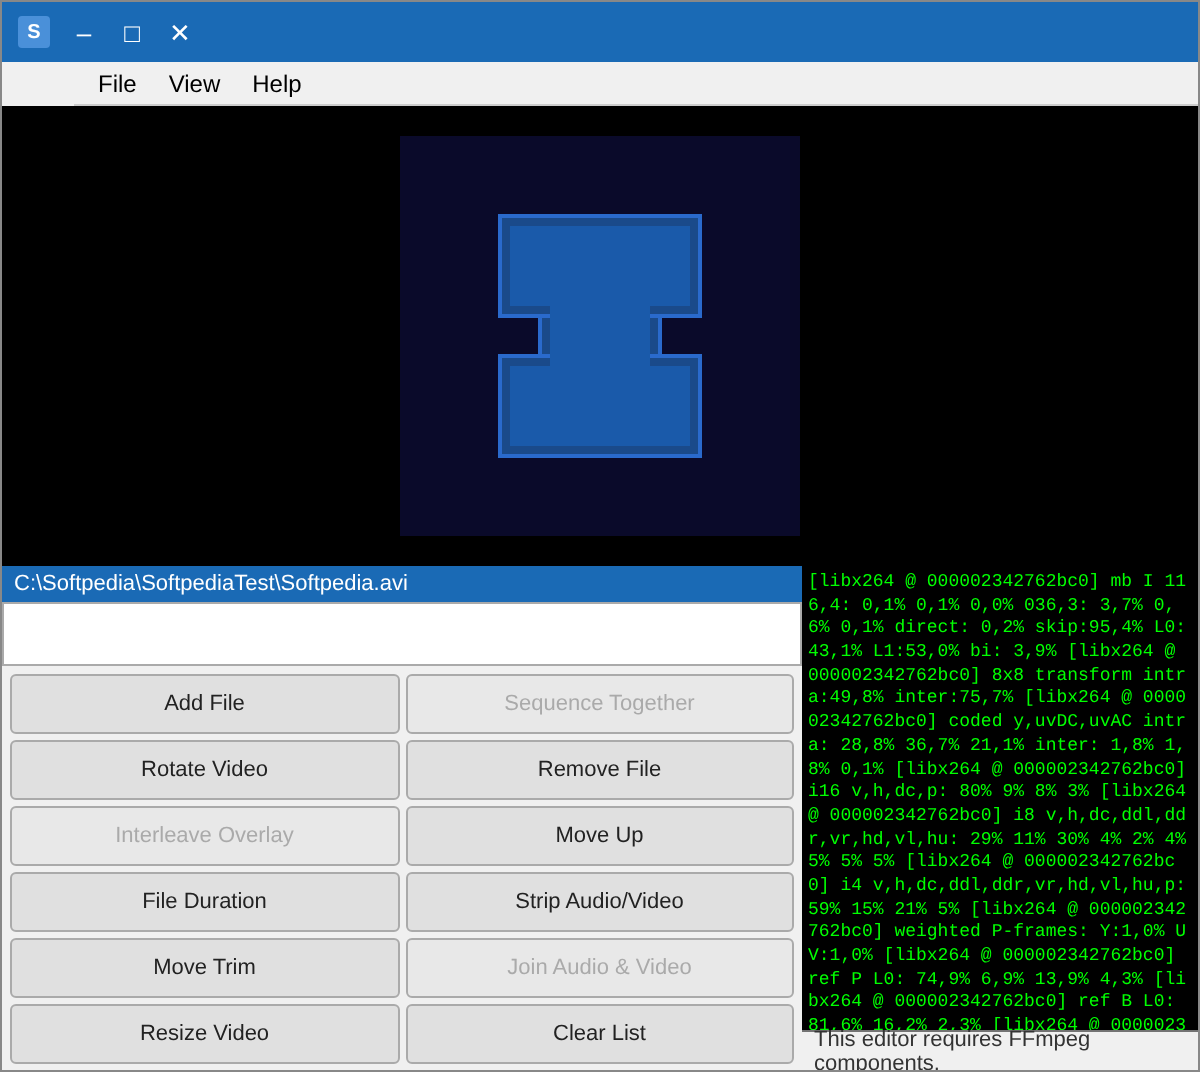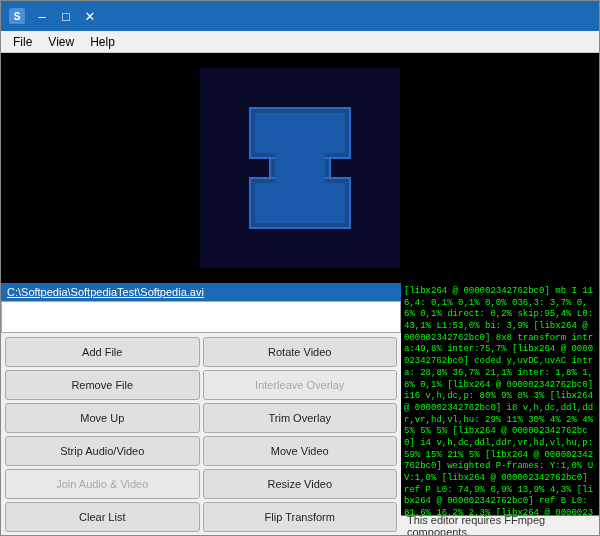--- a/index.html
+++ b/index.html
@@ -63,20 +63,21 @@
       font-size: 13px;
     }
     .menubar {
       background: #f0f0f0;
       display: flex;
       align-items: center;
       height: 22px;
       padding: 0 4px;
       border-bottom: 1px solid #ccc;
       flex-shrink: 0;
+      margin-left: 36px;
     }
     .menu-item {
       padding: 2px 8px;
       cursor: pointer;
       font-size: 12px;
     }
     .preview-area {
       background: #000;
       height: 230px;
       flex-shrink: 0;
@@ -101,21 +102,20 @@
       flex-shrink: 0;
     }
     .file-path-bar {
       background: #1a6ab5;
       color: white;
       padding: 3px 6px;
       font-size: 11px;
       height: 22px;
       display: flex;
       align-items: center;
-      text-decoration: underline;
     }
     .file-list-area {
       background: white;
       border: 1px solid #aaa;
       margin: 0;
       height: 32px;
       flex-shrink: 0;
     }
     .buttons-grid {
       display: grid;
@@ -209,30 +209,31 @@
     <div class="left-panel">
 
       <div class="file-path-bar">
         <span>C:\Softpedia\SoftpediaTest\Softpedia.avi</span>
       </div>
 
       <div class="file-list-area"></div>
 
       <div class="buttons-grid">
         <button class="btn">Add File</button>
+        <button class="btn disabled">Sequence Together</button>
         <button class="btn">Rotate Video</button>
 
         <button class="btn">Remove File</button>
         <button class="btn disabled">Interleave Overlay</button>
 
         <button class="btn">Move Up</button>
-        <button class="btn">Trim Overlay</button>
+        <button class="btn">File Duration</button>
         <button class="btn">Strip Audio/Video</button>
 
-        <button class="btn">Move Video</button>
+        <button class="btn">Move Trim</button>
         <button class="btn disabled">Join Audio &amp; Video</button>
         <button class="btn">Resize Video</button>
 
         <button class="btn">Clear List</button>
         <button class="btn">Flip Transform</button>
         <button class="btn">Clip Sequence</button>
       </div>
     </div>
 
     <div class="right-panel">

